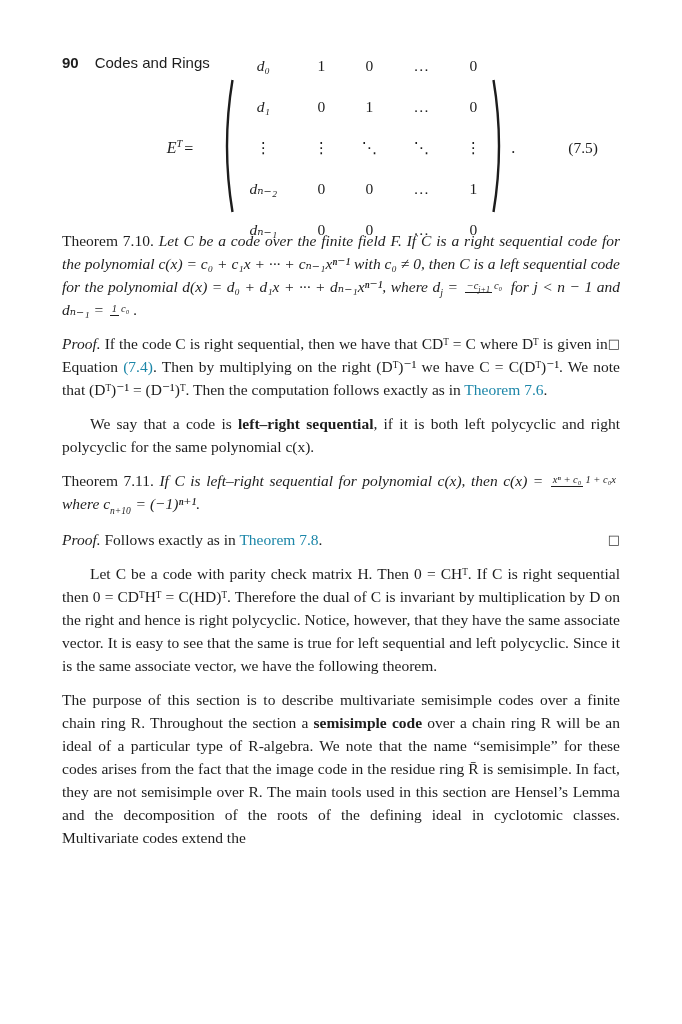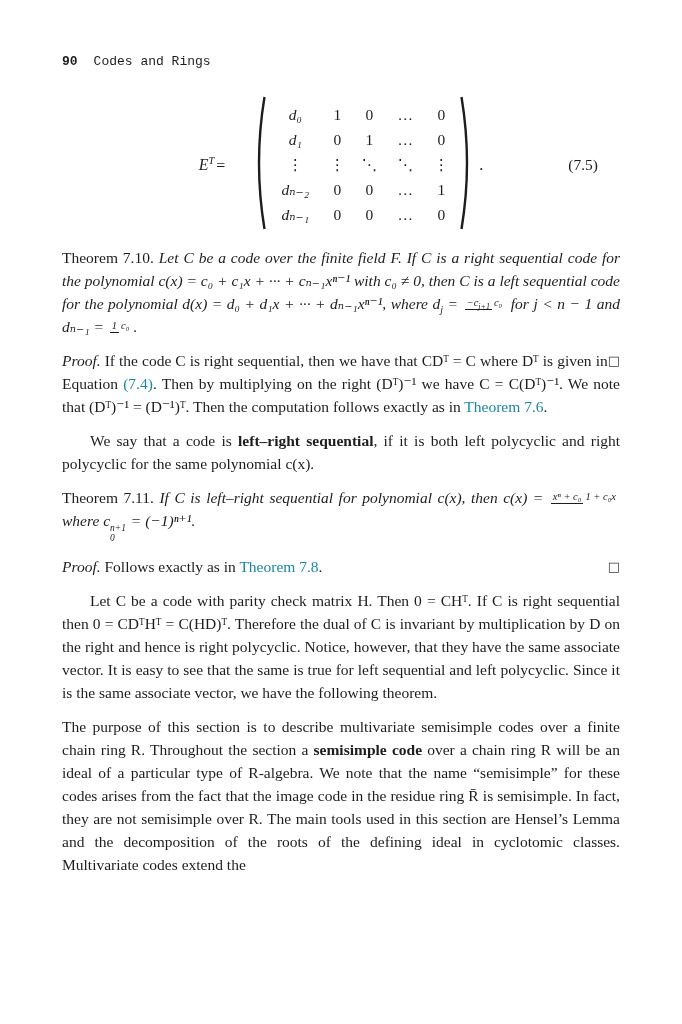--- a/index.html
+++ b/index.html
@@ -3,49 +3,49 @@
 <meta charset="utf-8">
 <style>
   html,body{margin:0;padding:0;background:#ffffff;}
   body{
     width:682px;height:1024px;overflow:hidden;
     font-family:"Liberation Serif","DejaVu Serif","DejaVu Sans",serif;
     color:#1d1d1d;
   }
   .page{padding:54px 62px 0 62px;width:558px;}
   
-  .runhead{font-family:Liberation Mono, monospace;font-size:13px;margin-bottom:25px;}
+  .runhead{font-family:Liberation Sans, sans-serif;font-size:15px;margin-bottom:6px;}
   .runhead .pnum{font-weight:bold;margin-right:16px;}
   
   .eq-row{position:relative;display:flex;align-items:center;justify-content:center;height:142px;margin:4px 0 10px 0;}
   .eq-group{display:flex;align-items:center;font-size:16px;}
   .eq-lhs{font-style:italic;margin-right:22px;white-space:nowrap;}
   .eq-lhs sup{font-size:10.5px;font-style:italic;}
   .eq-eq{font-style:normal;margin:0 4px 0 2px;}
   .paren{flex:0 0 auto;}
-  .matrix{display:grid;grid-template-columns:52px 32px 32px 40px 32px;grid-auto-rows:25px;align-items:center;margin:0 2px;}
+  .matrix{display:grid;grid-template-columns:52px 32px 32px 40px 32px;grid-auto-rows:25px;align-items:center;margin:0 2px;gap:16px;}
   .mcell{text-align:center;font-size:15.5px;}
   .mcell.it{font-style:italic;}
   .eq-period{margin-left:4px;}
   .eq-label{position:absolute;right:22px;top:50%;transform:translateY(-50%);font-size:15.5px;margin-left:33px;}
   
   p.body{font-size:15.5px;line-height:23px;text-align:justify;margin:0 0 11px 0;}
   p.indent{text-indent:28px;}
   .thm-label{font-weight:normal;font-style:normal;}
   .thm-body{font-style:italic;}
   .proof-label{font-style:italic;}
   .xref{color:#1b86a8;cursor:pointer;}
   .qed{float:right;font-family:"DejaVu Sans",sans-serif;font-size:13px;color:#3a3a3a;line-height:23px;}
   sub{font-size:10px;font-style:italic;line-height:0;}
   sup.mth{font-size:10px;line-height:0;}
   .frac{display:inline-flex;flex-direction:row;align-items:center;vertical-align:middle;font-size:10.5px;line-height:1.15;margin:0 2px;position:relative;top:-2px;font-style:italic;}
   .frac .num{border-bottom:1px solid #1d1d1d;padding:0 2px;white-space:nowrap;}
   .frac .den{padding:0 2px;white-space:nowrap;}
   .frac sub{font-size:8px;}
-  .ssup{display:inline-flex;flex-direction:column;align-items:flex-start;font-size:9.5px;line-height:1.05;vertical-align:-5px;font-style:italic;margin-right:1px;}
+  .ssup{display:inline-flex;flex-direction:row;align-items:flex-start;font-size:9.5px;line-height:1.05;vertical-align:-5px;font-style:italic;margin-right:1px;}
   
   h2.section{font-family:"Liberation Sans","DejaVu Sans",sans-serif;font-size:17.5px;font-weight:bold;color:#111;
     margin:26px 0 18px 0;letter-spacing:0.2px;}
   h2.section .secnum{margin-right:22px;}
 </style>
 </head>
 <body>
 
 <div class="page">
 

